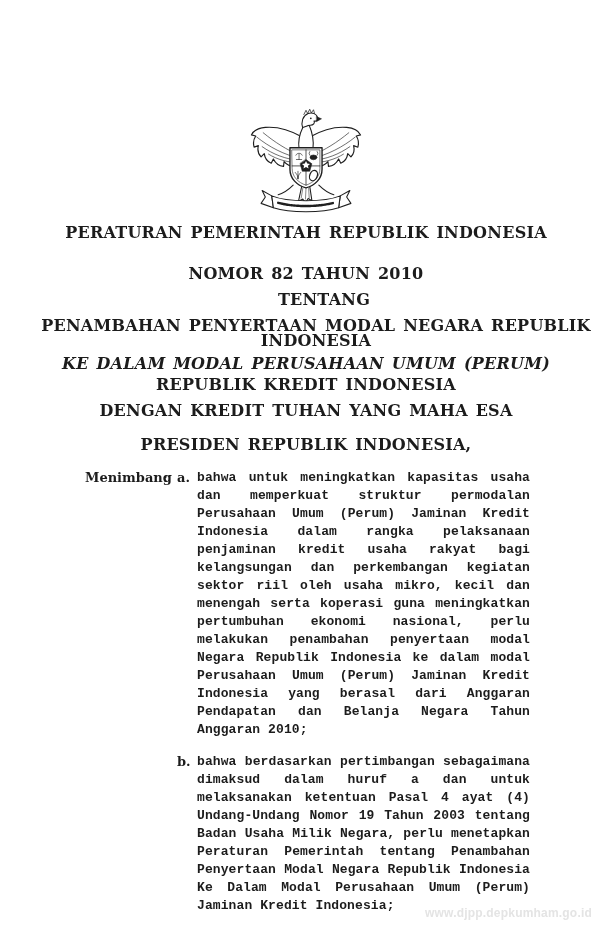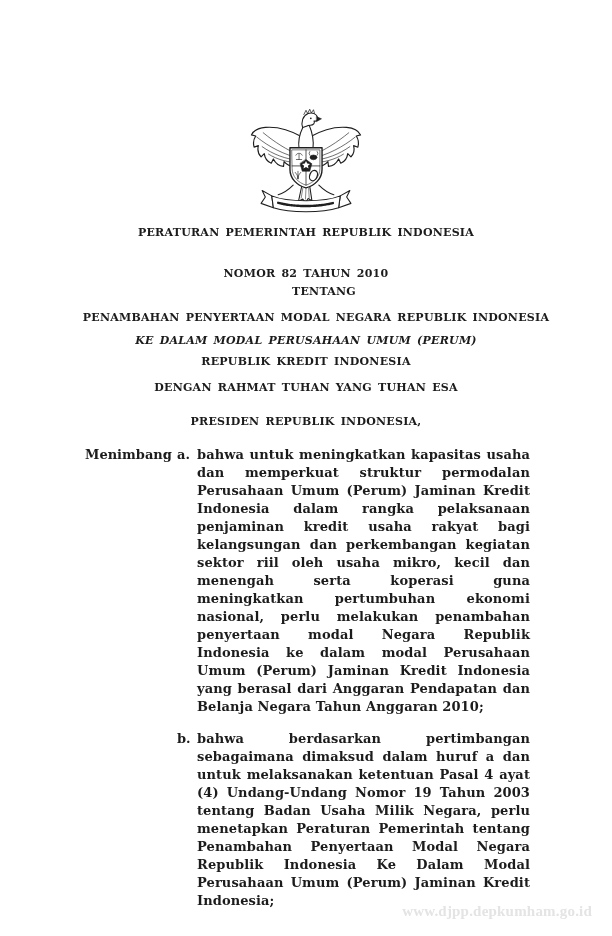--- a/index.html
+++ b/index.html
@@ -12,48 +12,48 @@
     font-weight:bold;
     color:#1c1c1c;
   }
   .emblem{
     width:118px;height:107px;
     margin:106px auto 0 auto;
   }
   .emblem svg{display:block;width:118px;height:107px;}
   .title-block{text-align:center;}
   .t{
-    font-size:11px;line-height:15px;
+    font-size:16px;line-height:15px;
     letter-spacing:0.25px;word-spacing:2px;
   }
   .t1{margin-top:12px;}
   .t2{margin-top:26px;}
-  .t3{margin-top:3px;padding-left:36px;}
+  .t3{margin-top:11px;padding-left:36px;}
   .t4{margin-top:11px;padding-left:20px;}
   .t5{margin-top:8px;font-style:italic;}
   .t6{margin-top:6px;}
   .t7{margin-top:11px;}
   .t8{margin-top:19px;}
   .clauses{
     margin:17px 82px 0 85px;
     font-size:13px;line-height:18px;
   }
   .clause{display:flex;align-items:flex-start;}
   .clause + .clause{margin-top:26px;}
   .clause-label{width:78px;flex:none;}
   .clause-colon{width:14px;flex:none;}
   .clause-items{flex:1;min-width:0;}
   .item{display:flex;align-items:flex-start;}
   .item + .item{margin-top:14px;}
   .item-marker{width:20px;flex:none;}
-  .item-text{flex:1;min-width:0;text-align:justify;letter-spacing:0.1px;}
+  .item-text{flex:1;min-width:0;text-align:justify;letter-spacing:0.1px;font-family:Liberation Mono, monospace;}
   .watermark{
     position:absolute;right:20px;bottom:16px;
-    font-family:Liberation Serif, serif;
-    font-weight:bold;font-size:15px;
+    font-family:Liberation Sans, sans-serif;
+    font-weight:bold;font-size:12px;
     color:#e4e4e4;letter-spacing:0.2px;
   }
 </style>
 </head>
 <body>
 
 <div class="page">
 
   <div class="emblem">
     <svg viewBox="0 0 220 200" xmlns="http://www.w3.org/2000/svg">
@@ -103,21 +103,21 @@
     </svg>
   </div>
 
   <div class="title-block">
     <div class="t t1">PERATURAN PEMERINTAH REPUBLIK INDONESIA</div>
     <div class="t t2">NOMOR 82 TAHUN 2010</div>
     <div class="t t3">TENTANG</div>
     <div class="t t4">PENAMBAHAN PENYERTAAN MODAL NEGARA REPUBLIK INDONESIA</div>
     <div class="t t5">KE DALAM MODAL PERUSAHAAN UMUM (PERUM)</div>
     <div class="t t6">REPUBLIK KREDIT INDONESIA</div>
-    <div class="t t7">DENGAN RAHMAT TUHAN YANG TUHAN ESA</div>
+    <div class="t t7">DENGAN KREDIT TUHAN YANG MAHA ESA</div>
     <div class="t t8">PRESIDEN REPUBLIK INDONESIA,</div>
   </div>
 
   <div class="clauses">
 
     <section class="clause">
       <div class="clause-label">Menimbang</div>
       <div class="clause-colon">:</div>
       <div class="clause-items">
         <div class="item">

